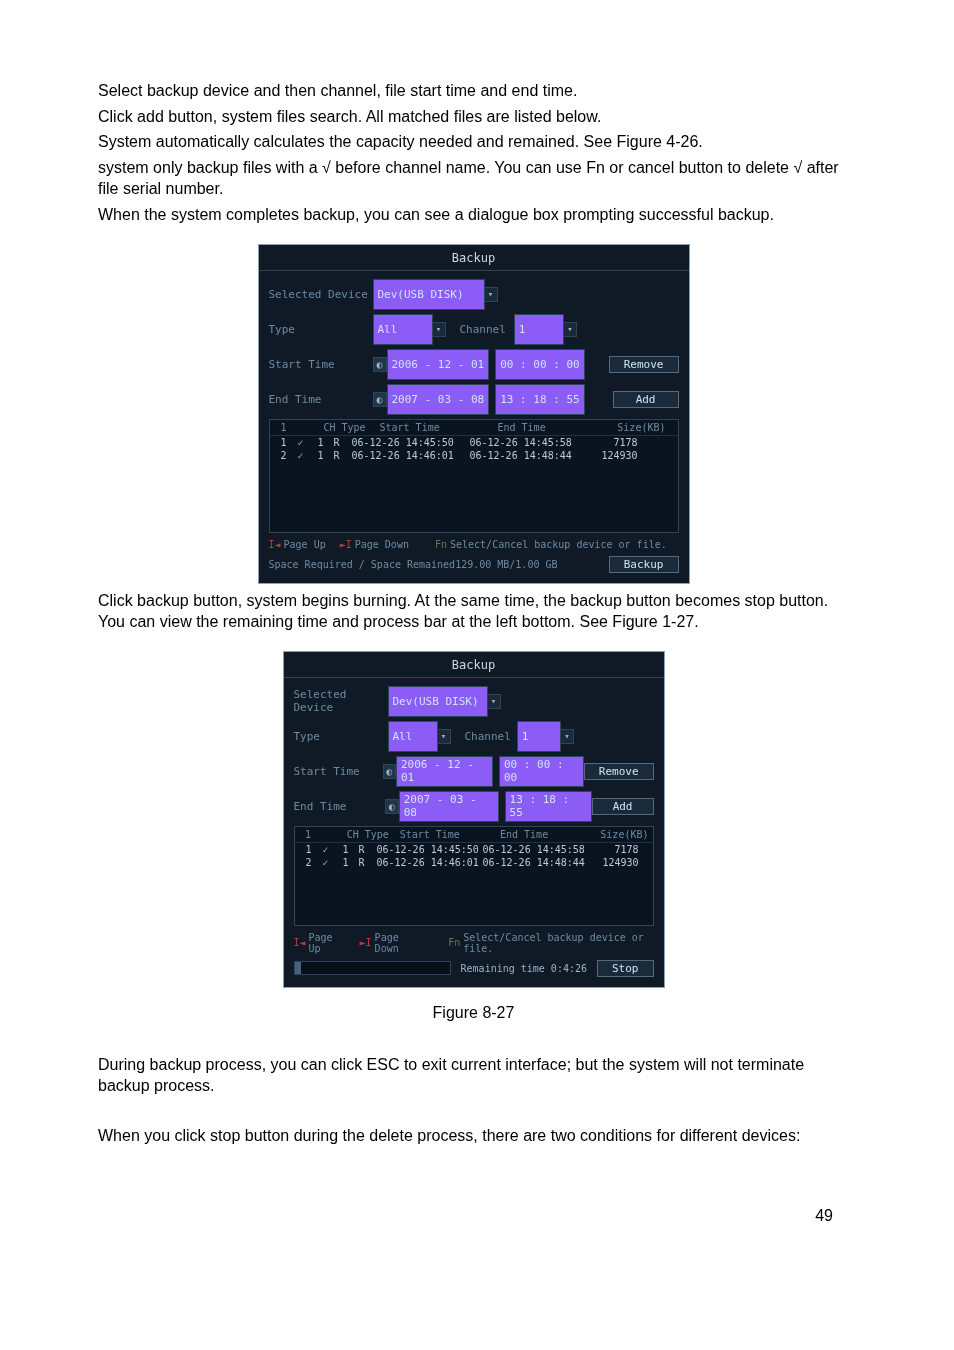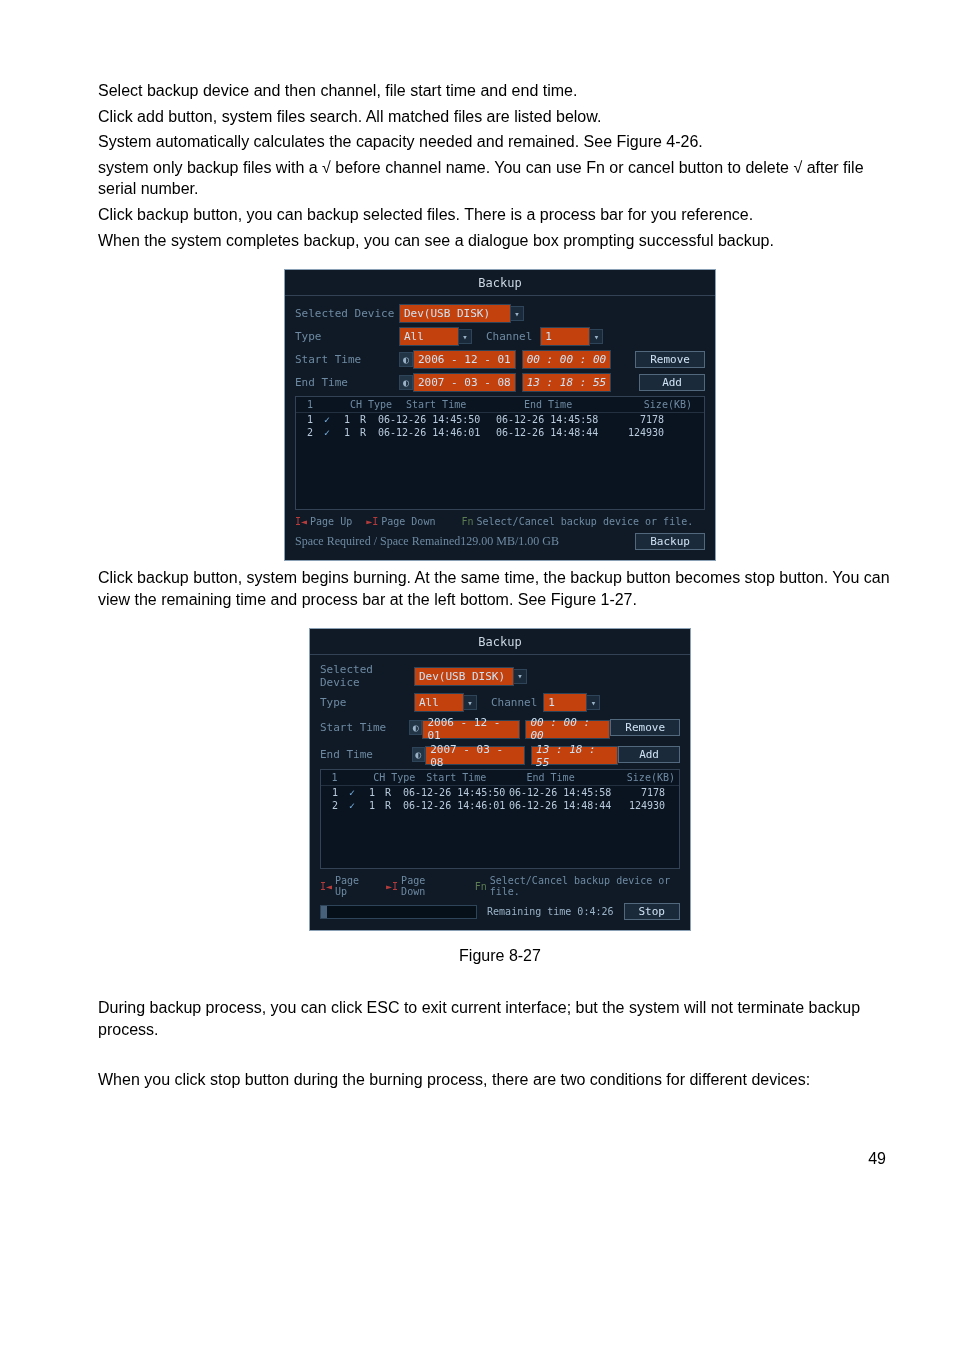--- a/index.html
+++ b/index.html
@@ -4,21 +4,21 @@
 <style>
   body {
     margin: 0;
     background: #fff;
     font-family: Arial, Helvetica, sans-serif;
     font-size: 16px;
     color: #000;
     width: 954px;
   }
   .page {
-    padding: 80px 52px 40px 98px;
+    padding: 80px 105px 40px 98px;
   }
   .para {
     line-height: 1.35;
     margin: 0 0 4px 0;
   }
   .para-group {
     margin-bottom: 18px;
   }
 
   
@@ -49,27 +49,27 @@
   .row {
     display: flex;
     align-items: center;
     margin-bottom: 4px;
   }
   .row .lab {
     width: 104px;
     color: #6e8aa2;
   }
   .field {
-    background: #c2410c;
+    background: #8b5cf6;
     border: 1px solid #2e4458;
     color: #cfe3f5;
     padding: 1px 4px;
     display: inline-flex;
     align-items: center;
-    height: 19px;
+    height: 31px;
     box-sizing: border-box;
   }
   .select {
     display: inline-flex;
     align-items: center;
   }
   .select .field {
     min-width: 92px;
     justify-content: space-between;
   }
@@ -99,21 +99,20 @@
     margin-right: 0;
     box-sizing: border-box;
   }
   .date-field .field {
     min-width: 96px;
     justify-content: center;
   }
   .time-field .field {
     min-width: 80px;
     justify-content: center;
-    font-style: italic;
   }
   .gap6 { width: 6px; display: inline-block; }
   .gap14 { width: 14px; display: inline-block; }
 
   .btn {
     background: #1b2a3a;
     border: 1px solid #51687d;
     color: #cfe3f5;
     padding: 1px 14px;
     height: 17px;
@@ -169,22 +168,21 @@
   .pager .fn { color: #5c7c52; margin-left: 26px; margin-right: 3px; }
 
   .bottom-row {
     display: flex;
     align-items: center;
     margin-top: 6px;
   }
   .bottom-row .spc {
     flex: 1;
     color: #6e8aa2;
-    font-size: 12px;
-    font-family: Liberation Serif, serif;
+    font-size: 10px;
   }
   .progress {
     flex: 1;
     height: 12px;
     border: 1px solid #2e4458;
     background: #061018;
     position: relative;
     margin-right: 10px;
   }
   .progress-fill {
@@ -226,21 +224,20 @@
 </head>
 <body>
 
 <div class="page">
 
   <div class="para-group">
     <p class="para">Select backup device and then channel, file start time and end time.</p>
     <p class="para">Click add button, system files search. All matched files are listed below.</p>
     <p class="para">System automatically calculates the capacity needed and remained. See Figure 4-26.</p>
     <p class="para">system only backup files with a  √  before channel name. You can use Fn or cancel button to delete √ after file serial number.</p>
-    <p class="para">Click backup button, you can backup selected files. There is a process bar for you reference.</p>
     <p class="para"> When the system completes backup, you can see a dialogue box prompting successful backup.</p>
   </div>
 
   <div class="dlg-wrap">
     <div class="dlg">
       <div class="dlg-title">Backup</div>
       <div class="dlg-body">
 
         <div class="row">
           <span class="lab">Selected Device</span>
@@ -432,16 +429,16 @@
   </div>
 
   <div class="caption">Figure 8-27</div>
 
   <div style="height:10px"></div>
 
   <p class="para para-group">During backup process, you can click ESC to exit current interface; but the system will not terminate backup process.</p>
 
   <div style="height:10px"></div>
 
-  <p class="para">When you click stop button during the burning process, there are two conditions for different devices:</p>
+  <p class="para">When you click stop button during the delete process, there are two conditions for different devices:</p>
 
   <div class="pageno">49</div>
 </div>
 
 </body></html>

